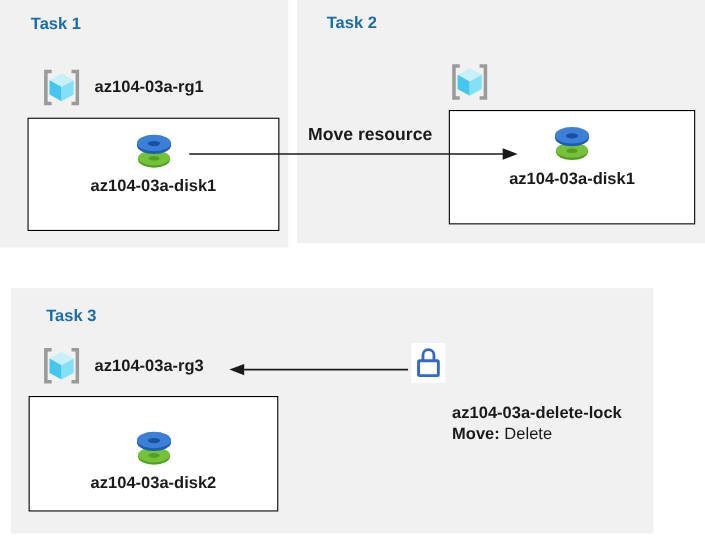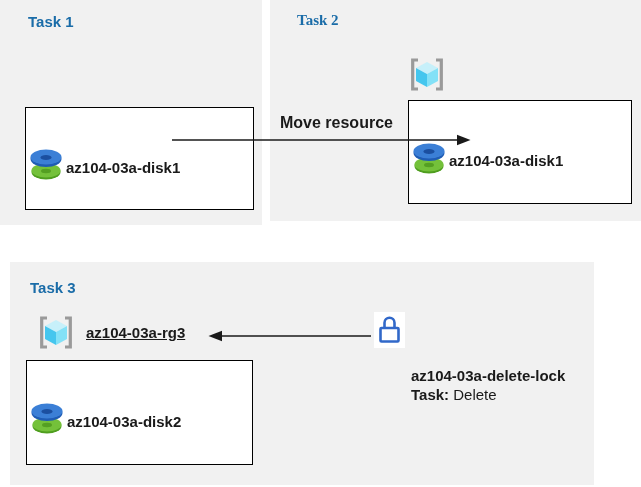--- a/index.html
+++ b/index.html
@@ -11,38 +11,38 @@
   .panel{position:absolute;background:var(--panel-bg,#f1f1f1);}
   #task1-panel{left:0;top:0;width:262px;height:225px;}
   #task2-panel{left:270px;top:0;width:371px;height:221px;}
   #task3-panel{left:10px;top:262px;width:584px;height:223px;}
 
   .task-title{
     position:absolute;font-size:15px;font-weight:bold;
     color:var(--title-text,#1a6ca8);white-space:nowrap;
   }
   #task1-panel .task-title{left:28px;top:13px;}
-  #task2-panel .task-title{left:27px;top:12px;font-family:Liberation Serif, serif;}
-  #task3-panel .task-title{left:20px;top:17px;}
+  #task2-panel .task-title{left:27px;top:12px;}
+  #task3-panel .task-title{left:32px;top:17px;}
 
   .rg-row{position:absolute;display:flex;align-items:center;gap:11px;}
   #task1-panel .rg-row{left:37px;top:62px;}
   #task2-panel .rg-row{left:138px;top:57px;}
-  #task3-panel .rg-row{left:27px;top:53px;text-decoration:underline;}
+  #task3-panel .rg-row{left:27px;top:53px;}
   .rg-label{font-size:15px;font-weight:bold;white-space:nowrap;}
 
   .resource-box{
     position:absolute;background:var(--box-bg,#ffffff);
     border:1.5px solid var(--box-border,#000);
-    display:flex;flex-direction:row;align-items:center;
+    display:flex;flex-direction:column;align-items:center;
     box-sizing:border-box;padding-top:11px;
   }
   #task1-panel .resource-box{left:25px;top:107px;width:229px;height:103px;}
   #task2-panel .resource-box{left:138px;top:100px;width:224px;height:104px;}
-  #task3-panel .resource-box{left:16px;top:98px;width:227px;height:105px;}
+  #task3-panel .resource-box{left:16px;top:98px;width:227px;height:105px;justify-content:center;}
   .disk-label{font-size:15px;font-weight:bold;margin-top:6px;white-space:nowrap;}
 
   #move-label{
     position:absolute;left:280px;top:114px;
     font-size:16px;font-weight:bold;white-space:nowrap;text-align:right;
   }
 
   #arrow-overlay{position:absolute;left:0;top:0;pointer-events:none;}
   .arrow-line{stroke:var(--arrow,#1a1a1a);stroke-width:1.5;}
   .arrow-head{fill:var(--arrow,#1a1a1a);}
@@ -71,20 +71,30 @@
   .d-green-dark{fill:var(--disk-green-dark,#4f9e1f);}
   .d-green-hole{fill:var(--disk-green-hole,#549f22);}
 </style>
 </head>
 <body>
 
 <div id="canvas">
 
   <section class="panel" id="task1-panel">
     <h2 class="task-title" style="margin:0">Task 1</h2>
+    <div class="rg-row">
+      <svg width="38" height="35" viewBox="0 0 38 35">
+        <path class="bracket" d="M10,3 H4.7 V32 H10"></path>
+        <path class="bracket" d="M28,3 H33.3 V32 H28"></path>
+        <polygon class="cube-top" points="19,5 30,11 19,17 8,11"></polygon>
+        <polygon class="cube-left" points="8,11 19,17 19,30 8,24"></polygon>
+        <polygon class="cube-right" points="30,11 19,17 19,30 30,24"></polygon>
+      </svg>
+      <span class="rg-label">az104-03a-rg1</span>
+    </div>
     <div class="resource-box">
       <svg width="40" height="36" viewBox="0 0 40 36">
         <ellipse class="d-green-dark" cx="20" cy="26" rx="14.5" ry="7.5"></ellipse>
         <ellipse class="d-green" cx="20" cy="24.5" rx="14.5" ry="7"></ellipse>
         <ellipse class="d-green-hole" cx="20" cy="25" rx="5" ry="2.2"></ellipse>
         <ellipse class="d-blue-dark" cx="20" cy="13" rx="15.5" ry="8"></ellipse>
         <ellipse class="d-blue" cx="20" cy="11" rx="15.5" ry="7.5"></ellipse>
         <ellipse class="d-blue-hole" cx="20" cy="11.5" rx="5.5" ry="2.4"></ellipse>
       </svg>
       <span class="disk-label">az104-03a-disk1</span>
@@ -143,21 +153,21 @@
   <div id="move-label">Move resource</div>
 
   <div id="lock-box">
     <svg width="31" height="36" viewBox="0 0 31 36">
       <path class="lock-stroke" d="M10.5,16 V10.8 a5,5 0 0 1 10,0 V16"></path>
       <rect class="lock-stroke lock-body" x="6.5" y="16" width="18" height="13.5" rx="1"></rect>
     </svg>
   </div>
   <div id="lock-text">
     <span class="lock-name">az104-03a-delete-lock</span>
-    <span class="lock-type"><b>Task:</b> <span>Delete</span></span>
+    <span class="lock-type"><b>Move:</b> <span>Delete</span></span>
   </div>
 
   <svg id="arrow-overlay" width="641" height="487" viewBox="0 0 641 487">
     <line class="arrow-line" x1="172" y1="140" x2="458" y2="140"></line>
     <polygon class="arrow-head" points="457,134.8 470.5,140 457,145.2"></polygon>
     <line class="arrow-line" x1="371" y1="336" x2="222" y2="336"></line>
     <polygon class="arrow-head" points="222,330.8 208.5,336 222,341.2"></polygon>
   </svg>
 
 </div>

